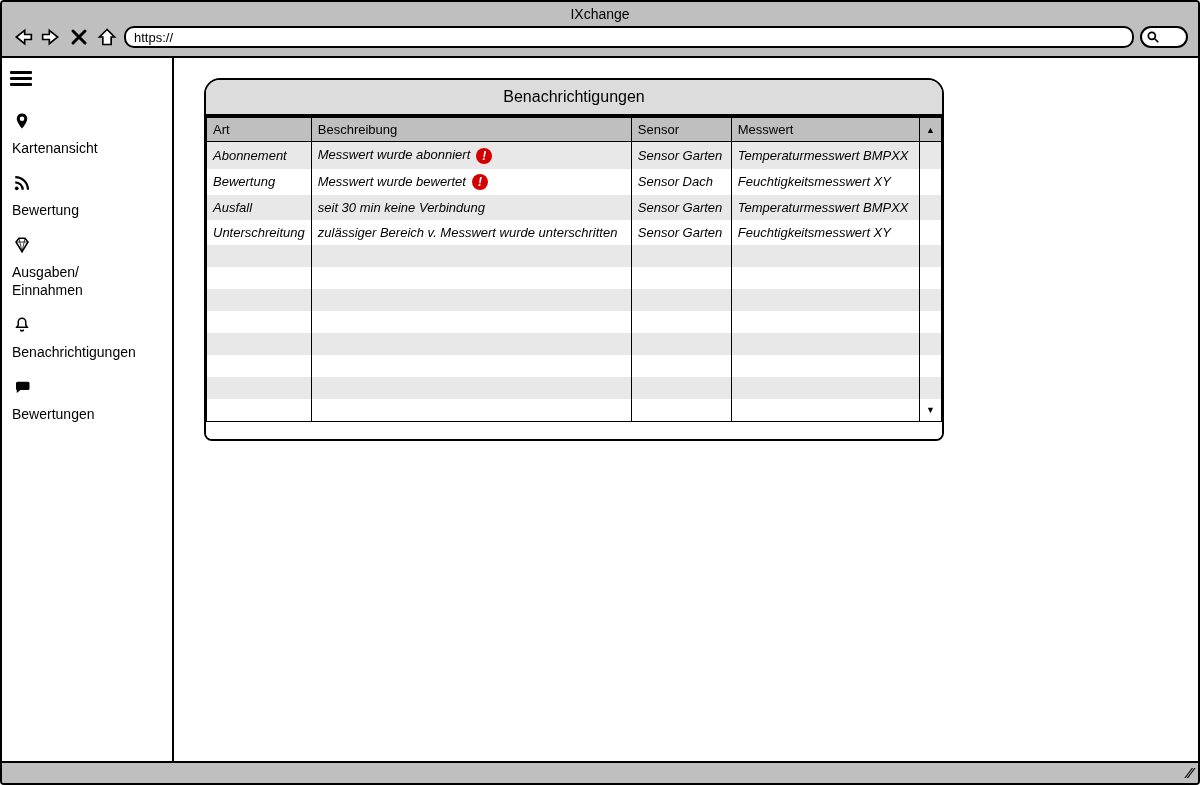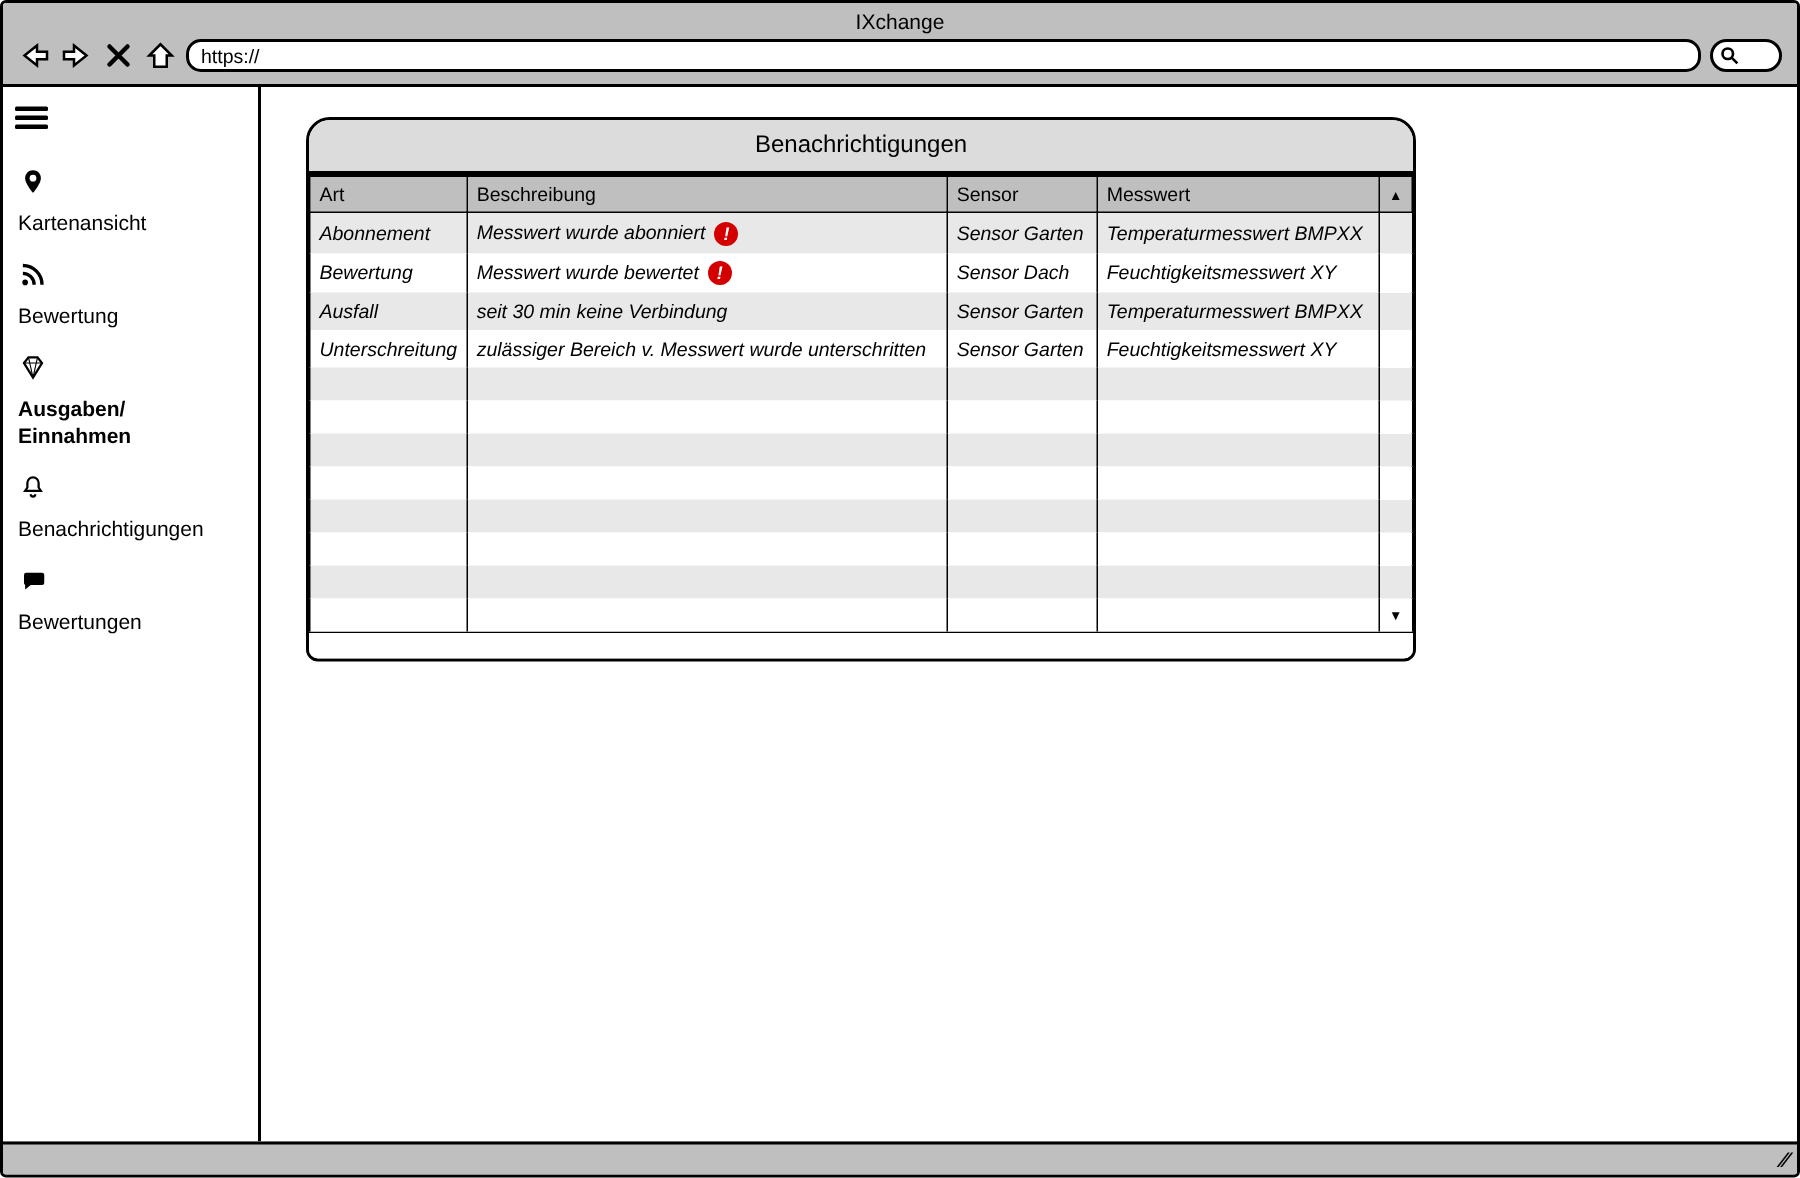--- a/index.html
+++ b/index.html
@@ -112,21 +112,21 @@
     </div>
 
 
     <div class="side-item">
       <span class="icon">
         <svg viewBox="0 0 24 24" width="18" height="18">
             <path d="M4 8 L8 3 L16 3 L20 8 L12 21 Z" fill="none" stroke="#000" stroke-width="2"></path>
             <path d="M4 8 L20 8 M8 3 L12 21 M16 3 L12 21" stroke="#000" stroke-width="1"></path>
           </svg>
       </span>
-      <span class="side-label" style="white-space:pre-line;font-weight:bold;">Ausgaben/
+      <span class="side-label" style="white-space:pre-line;">Ausgaben/
 Einnahmen</span>
     </div>
 
     <div class="side-item">
       <span class="icon">
         <svg viewBox="0 0 24 24" width="18" height="18">
             <path d="M12 3 a5 5 0 0 1 5 5 v4 l2 3 H5 l2 -3 v-4 a5 5 0 0 1 5 -5 Z" fill="none" stroke="#000" stroke-width="2"></path>
             <path d="M10 18 a2 2 0 0 0 4 0" fill="none" stroke="#000" stroke-width="2"></path>
           </svg>
       </span>

